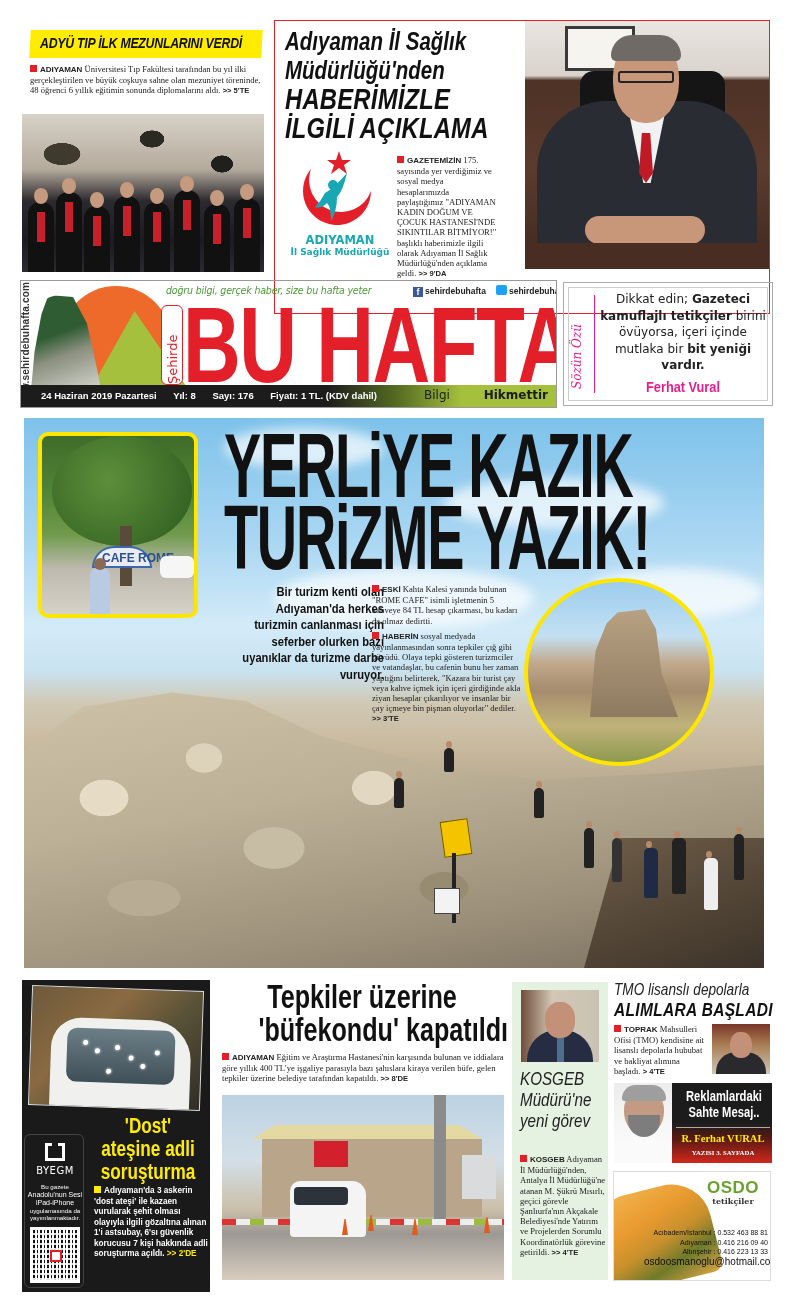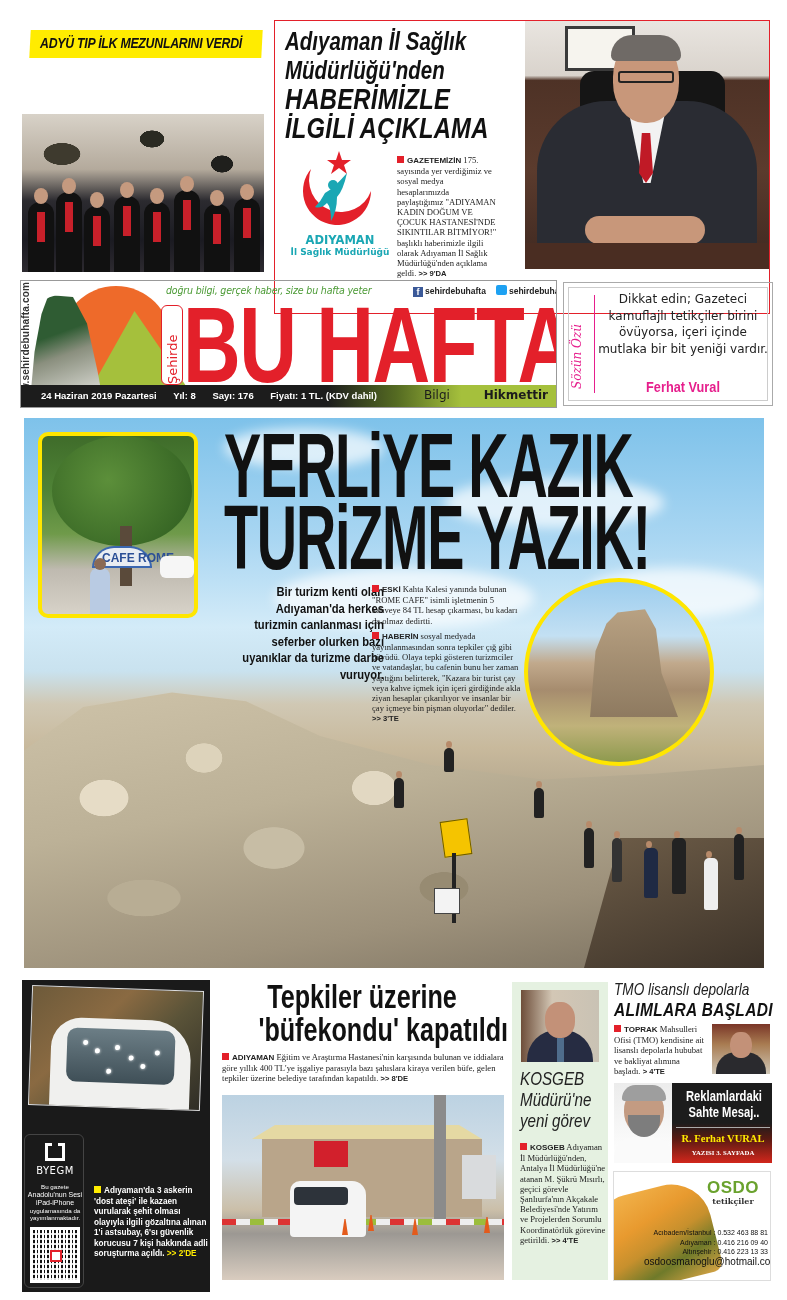--- a/index.html
+++ b/index.html
@@ -68,21 +68,21 @@
   #mast-motto { right: 8px; top: 107px; font-family: "DejaVu Sans", sans-serif; font-size: 12px; color: #1c1c1c; white-space: nowrap; }
   #mast-motto b { font-weight: 700; padding-left: 30px; }
 
   
   #quote-box { left: 563px; top: 282px; width: 210px; height: 124px; border: 1.5px solid #aaa; }
   #quote-inner { left: 4px; top: 4px; right: 4px; bottom: 4px; border: 1px solid #ccc; position: absolute; }
   #quote-side { left: 6px; top: 10px; width: 16px; height: 100px; }
   #quote-side span { position: absolute; left: 0; top: 96px; transform: rotate(-90deg); transform-origin: left top; font-family: "DejaVu Serif", serif; font-style: italic; font-size: 12px; color: #e61e8c; white-space: nowrap; }
   #quote-divider { left: 30px; top: 12px; width: 1px; height: 98px; background: #e61e8c; }
   #quote-text { left: 34px; top: 8px; width: 170px; text-align: center; font-family: "DejaVu Sans", sans-serif; font-size: 12px; line-height: 16.5px; color: #222; }
-  #quote-text b { font-weight: 400; }
+  #quote-text b { font-weight: 700; }
   #quote-author { left: 34px; top: 95px; width: 170px; text-align: center; font-family: "Liberation Sans", sans-serif; font-weight: 700; font-size: 15px; color: #e61e8c; transform: scaleX(0.85); }
 
   
   #main-feature { left: 24px; top: 418px; width: 740px; height: 550px; overflow: hidden;
      background: linear-gradient(180deg, #7ec2ea 0%, #a9d6f2 22%, #d3ebf8 38%, #c9e2ef 46%, #d0c8b4 52%, #c8b99c 60%, #a59a84 75%, #8b826e 100%); }
   .cloud { position: absolute; background: rgba(255,255,255,0.7); border-radius: 50%; filter: blur(6px); }
   #rocks { position: absolute; left: 0; top: 260px; width: 740px; height: 290px;
      background:
        radial-gradient(ellipse 40px 30px at 80px 120px, #e6dcc6 60%, transparent 62%),
        radial-gradient(ellipse 30px 24px at 180px 80px, #ddd3bb 60%, transparent 62%),
@@ -158,21 +158,21 @@
   .cone { position: absolute; width: 6px; height: 16px; background: #e35b1c; clip-path: polygon(40% 0, 60% 0, 100% 100%, 0 100%); }
   #bufe-curb { position: absolute; left: 0; top: 124px; width: 282px; height: 6px; background: repeating-linear-gradient(90deg, #d33 0 14px, #eee 14px 28px, #9bbd3c 28px 42px, #eee 42px 56px); }
 
   #kosgeb-box { left: 512px; top: 982px; width: 96px; height: 298px; background: #e5f1e1; }
   #kosgeb-photo { left: 9px; top: 8px; width: 78px; height: 72px; overflow: hidden; background: linear-gradient(90deg, #6e4e3a, #d3c7b5 40%, #c9c2b4 100%); }
   #kp-body { position: absolute; left: 6px; top: 40px; width: 66px; height: 40px; background: #262c42; border-radius: 30px 30px 0 0; }
   #kp-head { position: absolute; left: 24px; top: 12px; width: 30px; height: 36px; background: #c39178; border-radius: 45%; }
   #kp-tie { position: absolute; left: 36px; top: 48px; width: 7px; height: 24px; background: #4f6d8c; }
   #kosgeb-title { left: 8px; top: 86px; width: 92px; font-family: "Liberation Sans", sans-serif; font-style: italic; font-size: 19px; line-height: 21px; color: #222; }
   #kosgeb-title span { display: block; transform: scaleX(0.8); transform-origin: left top; white-space: nowrap; }
-  #kosgeb-body { left: 8px; top: 160px; width: 86px; }
+  #kosgeb-body { left: 8px; top: 172px; width: 86px; }
 
   #tmo { left: 614px; top: 980px; width: 158px; height: 96px; }
   #tmo-l1 { left: 0; top: 0; font-family: "Liberation Sans", sans-serif; font-style: italic; font-size: 17px; color: #222; white-space: nowrap; transform: scaleX(0.8); transform-origin: left top; }
   #tmo-l2 { left: 0; top: 20px; font-family: "Liberation Sans", sans-serif; font-style: italic; font-weight: 700; font-size: 18px; color: #111; white-space: nowrap; transform: scaleX(0.86); transform-origin: left top; letter-spacing: 0.4px; }
   #tmo-body { left: 0; top: 44px; width: 92px; }
   #tmo-photo { left: 98px; top: 44px; width: 58px; height: 50px; overflow: hidden; background: linear-gradient(180deg, #7a3628 0%, #a87b51 40%, #cfc6b6 100%); }
   #tp-body { position: absolute; left: 4px; top: 28px; width: 50px; height: 24px; background: #2a2a2e; border-radius: 20px 20px 0 0; }
   #tp-head { position: absolute; left: 18px; top: 8px; width: 22px; height: 26px; background: #c39178; border-radius: 45%; }
 
   #ad-ferhat { left: 614px; top: 1083px; width: 158px; height: 80px; background: linear-gradient(180deg, #1c1c1c 0%, #1c1c1c 50%, #5a1a12 70%, #d2271c 100%); overflow: hidden; }
@@ -194,20 +194,24 @@
   #osdo-contacts { left: 30px; top: 56px; width: 124px; text-align: right; font-family: "Liberation Sans", sans-serif; font-size: 7px; line-height: 9.5px; color: #111; }
   #osdo-email { font-size: 10px; }
   #osdo-web { color: #e3202a; font-size: 14px; margin-top: 44px; }
 </style>
 </head>
 <body>
 
 <section class="abs" id="top-left">
   <div class="abs" id="adyu-banner"></div>
   <div class="abs" id="adyu-title">ADYÜ TIP İLK MEZUNLARINI VERDİ</div>
+  <p class="abs bodytxt" id="adyu-body">
+    <span class="sq"></span><b>ADIYAMAN</b><span> Üniversitesi Tıp Fakültesi tarafından bu yıl ilki gerçekleştirilen ve büyük coşkuya sahne olan mezuniyet töreninde, 48 öğrenci 6 yıllık eğitimin sonunda diplomalarını aldı.</span>
+    <span class="ref">&gt;&gt; 5'TE</span>
+  </p>
   <div class="abs" id="adyu-photo">
     <div class="gown" style="left:6px;height:70px"></div>
     <div class="gown" style="left:34px;height:80px"></div>
     <div class="gown" style="left:62px;height:66px"></div>
     <div class="gown" style="left:92px;height:76px"></div>
     <div class="gown" style="left:122px;height:70px"></div>
     <div class="gown" style="left:152px;height:82px"></div>
     <div class="gown" style="left:182px;height:68px"></div>
     <div class="gown" style="left:212px;height:74px"></div>
   </div>
@@ -355,20 +359,25 @@
     <div id="byegm-name">BYEGM</div>
     <div id="byegm-text">
       <div>Bu gazete</div>
       <div class="mid">Anadolu'nun Sesi</div>
       <div class="mid">iPad-iPhone</div>
       <div>uygulamasında da yayımlanmaktadır.</div>
     </div>
     <div id="qr">
         <div id="qr-mark"></div>
       </div>
+  </div>
+  <div class="abs" id="dost-title">
+    <span class="dt">'Dost'</span>
+    <span class="dt">ateşine adli</span>
+    <span class="dt">soruşturma</span>
   </div>
   <p class="abs" id="dost-body">
     <span class="sqy"></span><span>Adıyaman'da 3 askerin 'dost ateşi' ile kazaen vurularak şehit olması olayıyla ilgili gözaltına alınan 1'i astsubay, 6'sı güvenlik korucusu 7 kişi hakkında adli soruşturma açıldı.</span>
     <span class="refy">&gt;&gt; 2'DE</span>
   </p>
 </section>
 
 <h2 class="abs" id="bufe-title">
   <span class="bt">Tepkiler üzerine</span>
   <span class="bt">'büfekondu' kapatıldı</span>

